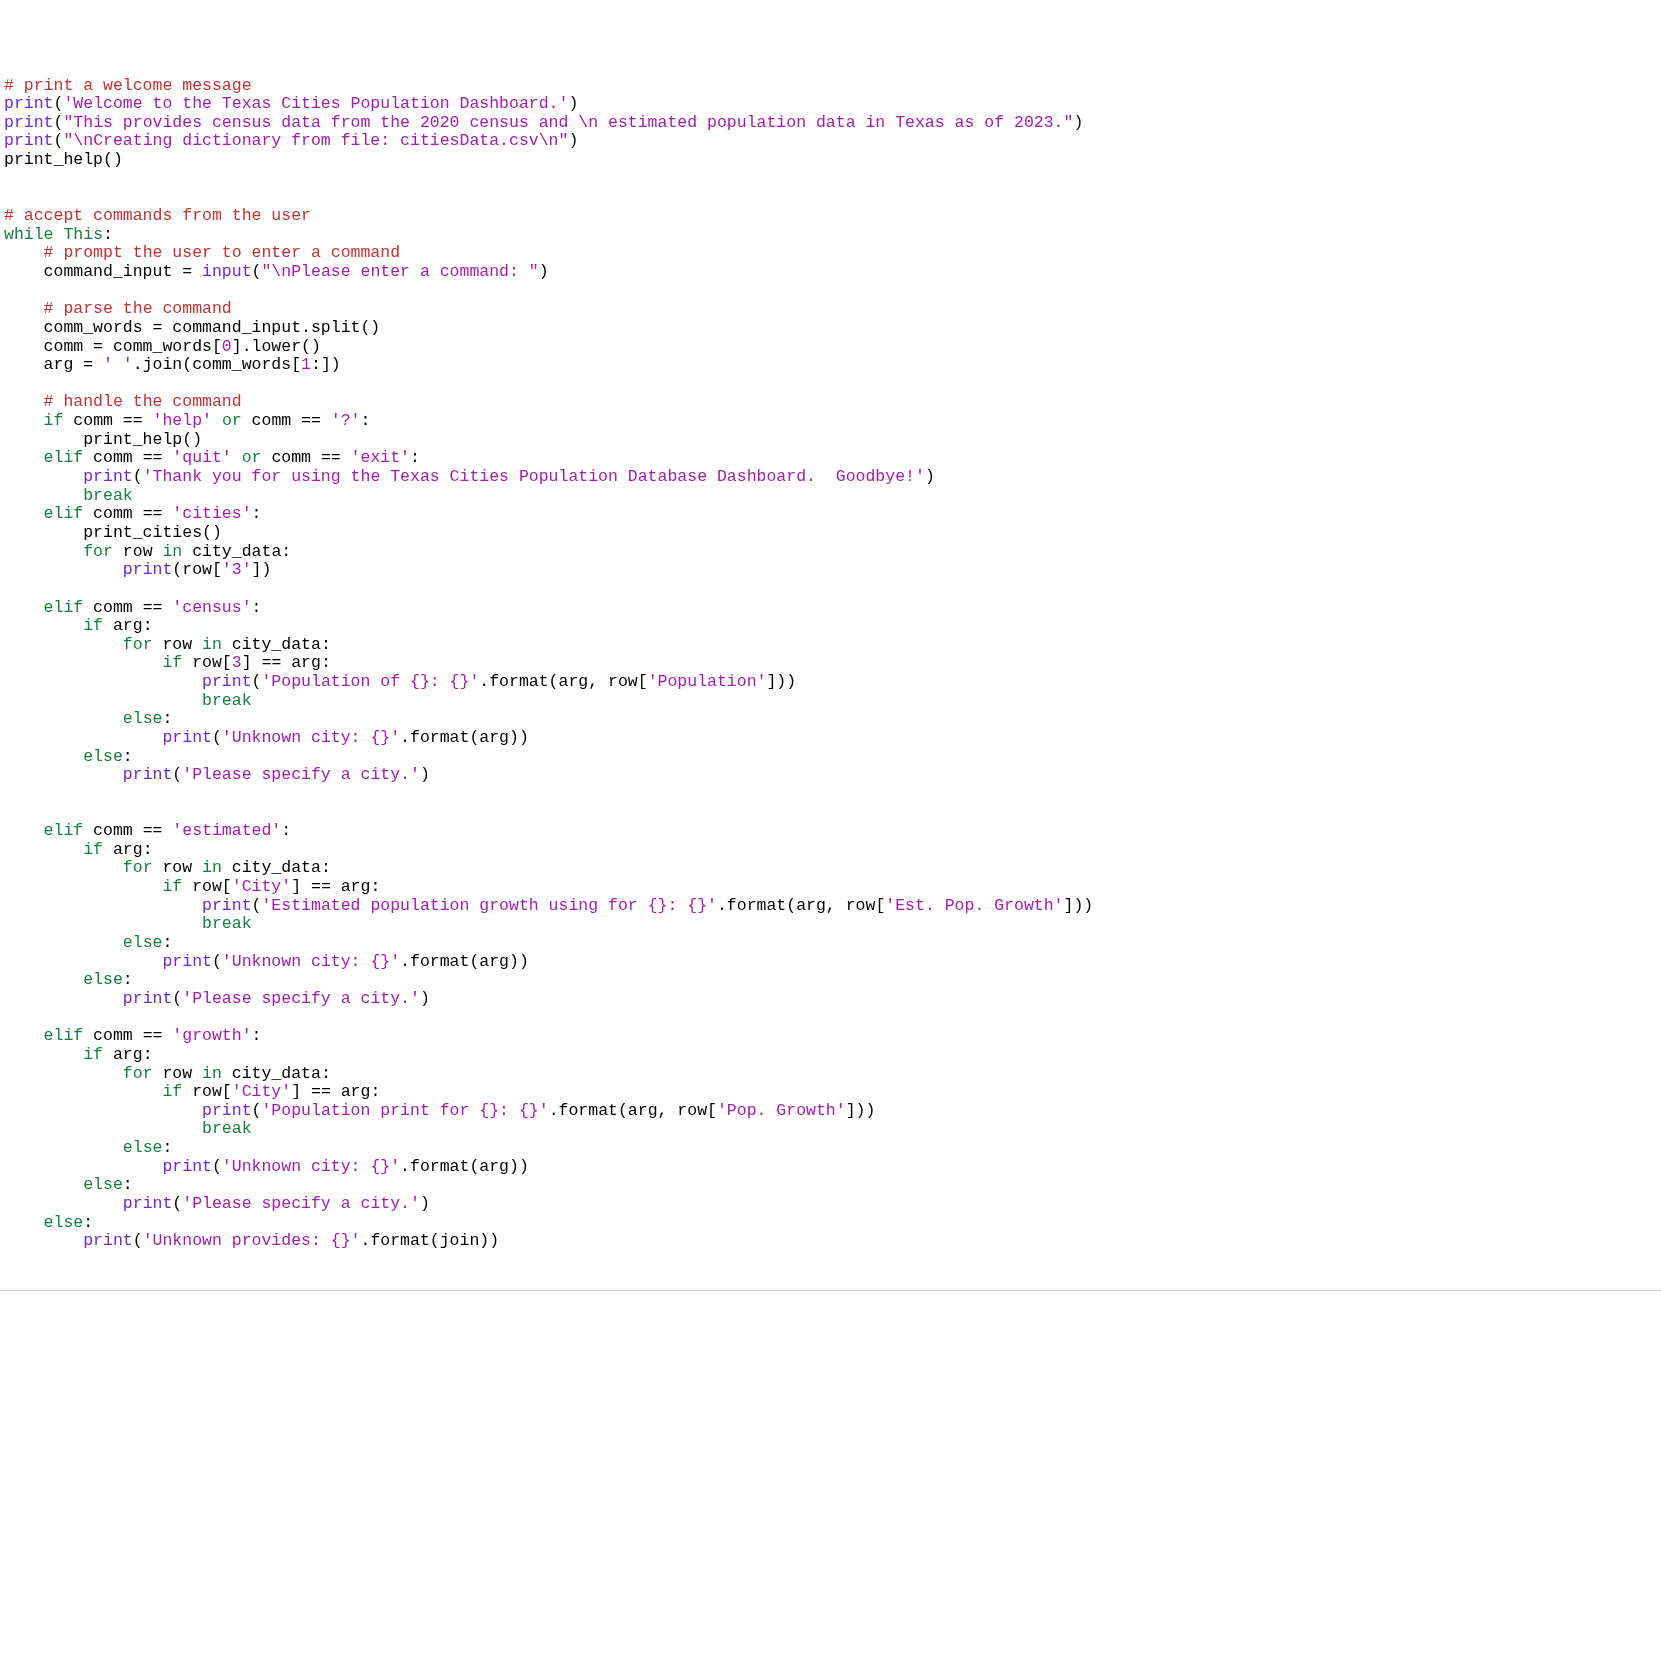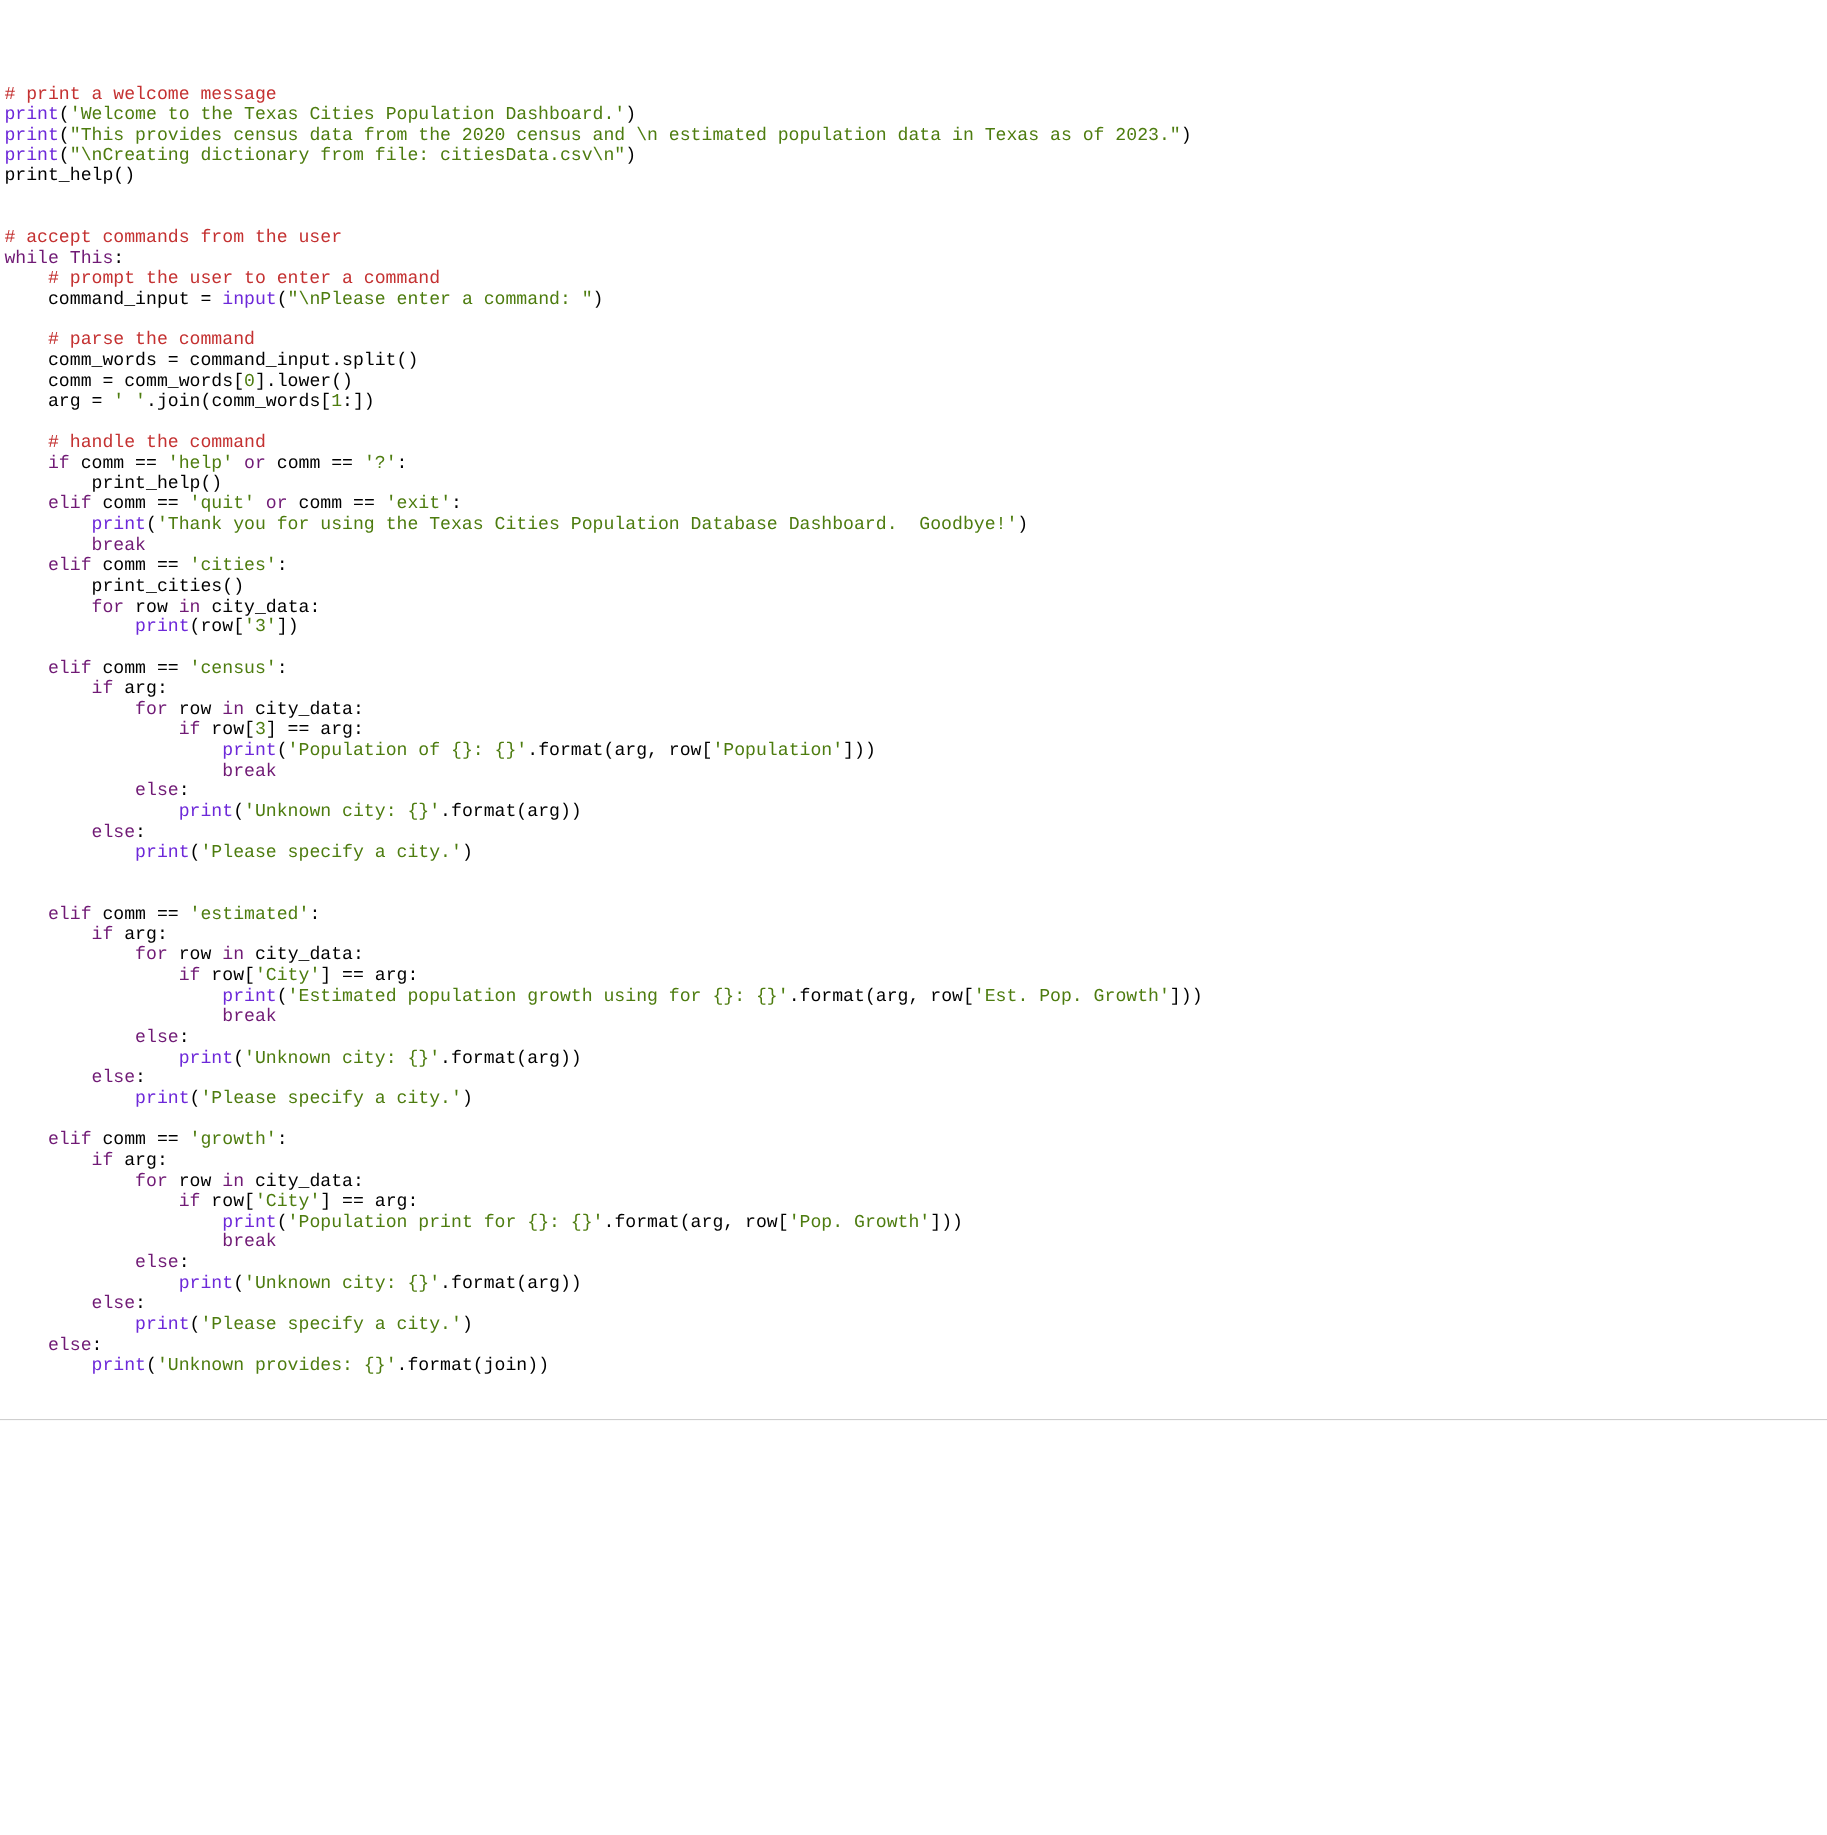--- a/index.html
+++ b/index.html
@@ -7,23 +7,23 @@
     padding: 0;
     background: #ffffff;
     font-family: "Courier New", Courier, monospace;
     font-size: 16.5px;
     line-height: 1.13;
     white-space: pre;
     letter-spacing: 0px;
   }
   .code { padding: 2px 0 8px 4px; }
   .c-comment { color: #c43131; }       
-  .c-kw      { color: #701a75; }       
+  .c-kw      { color: #15803d; }       
   .c-builtin { color: #6d28d9; }       
-  .c-str     { color: #4d7c0f; }       
+  .c-str     { color: #a21caf; }       
   .c-default { color: #000000; }
   hr.footer { margin: 12px 0 0 0; border: none; border-top: 1px solid #cfcfcf; }
   .footerpad { height: 380px; background:#ffffff; }
 </style>
 </head>
 <body>
 
 
 
 <div class="code"><span id="code-target"><span class="c-comment"># print a welcome message</span>

